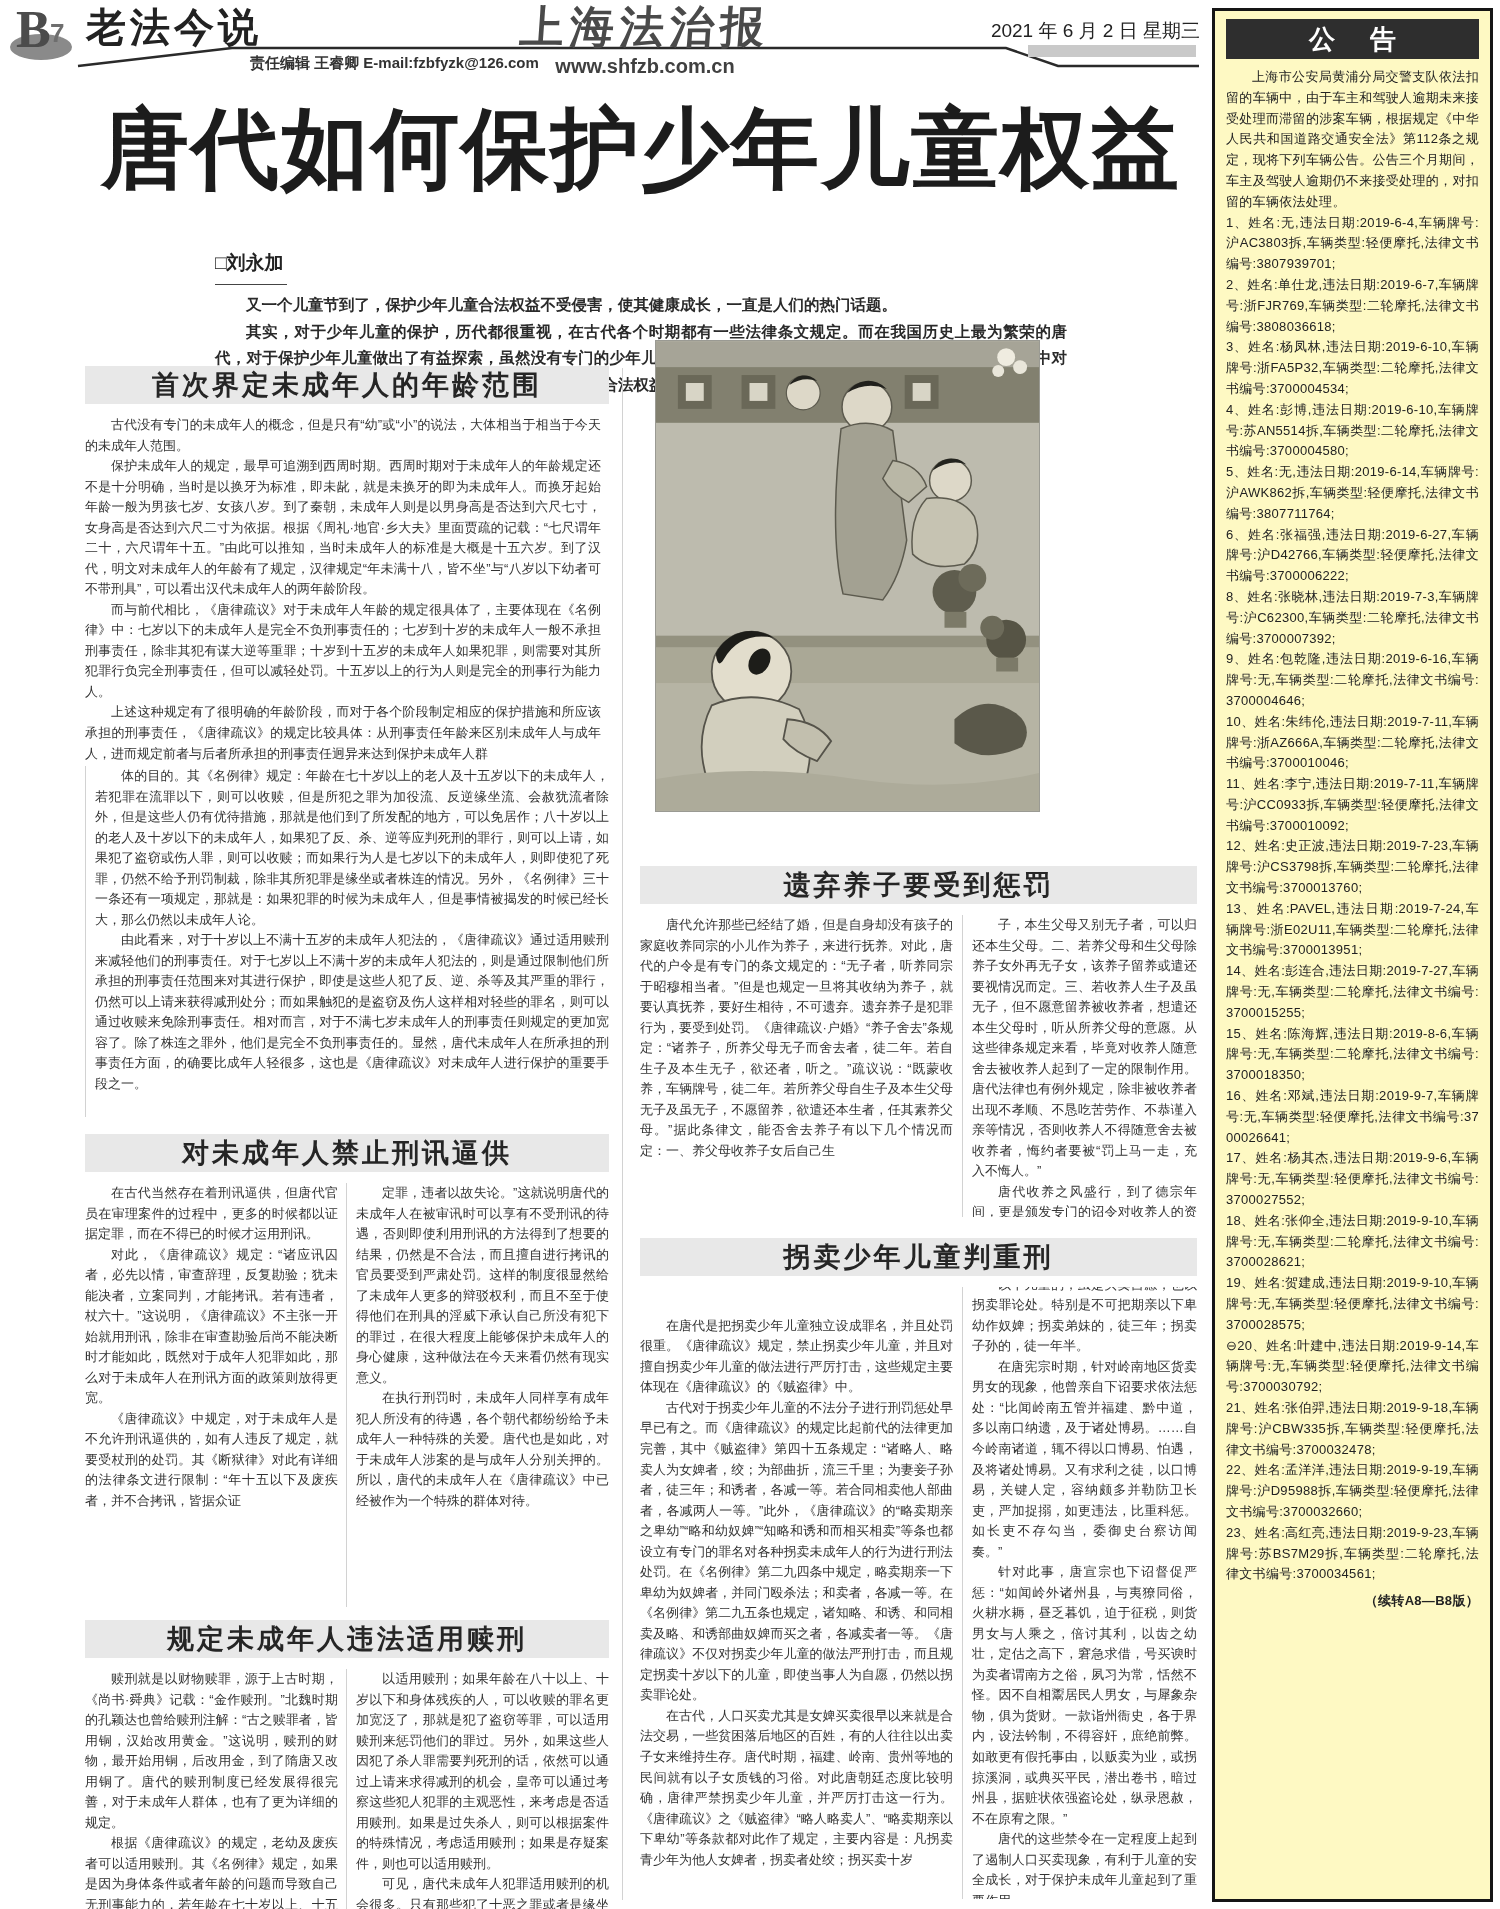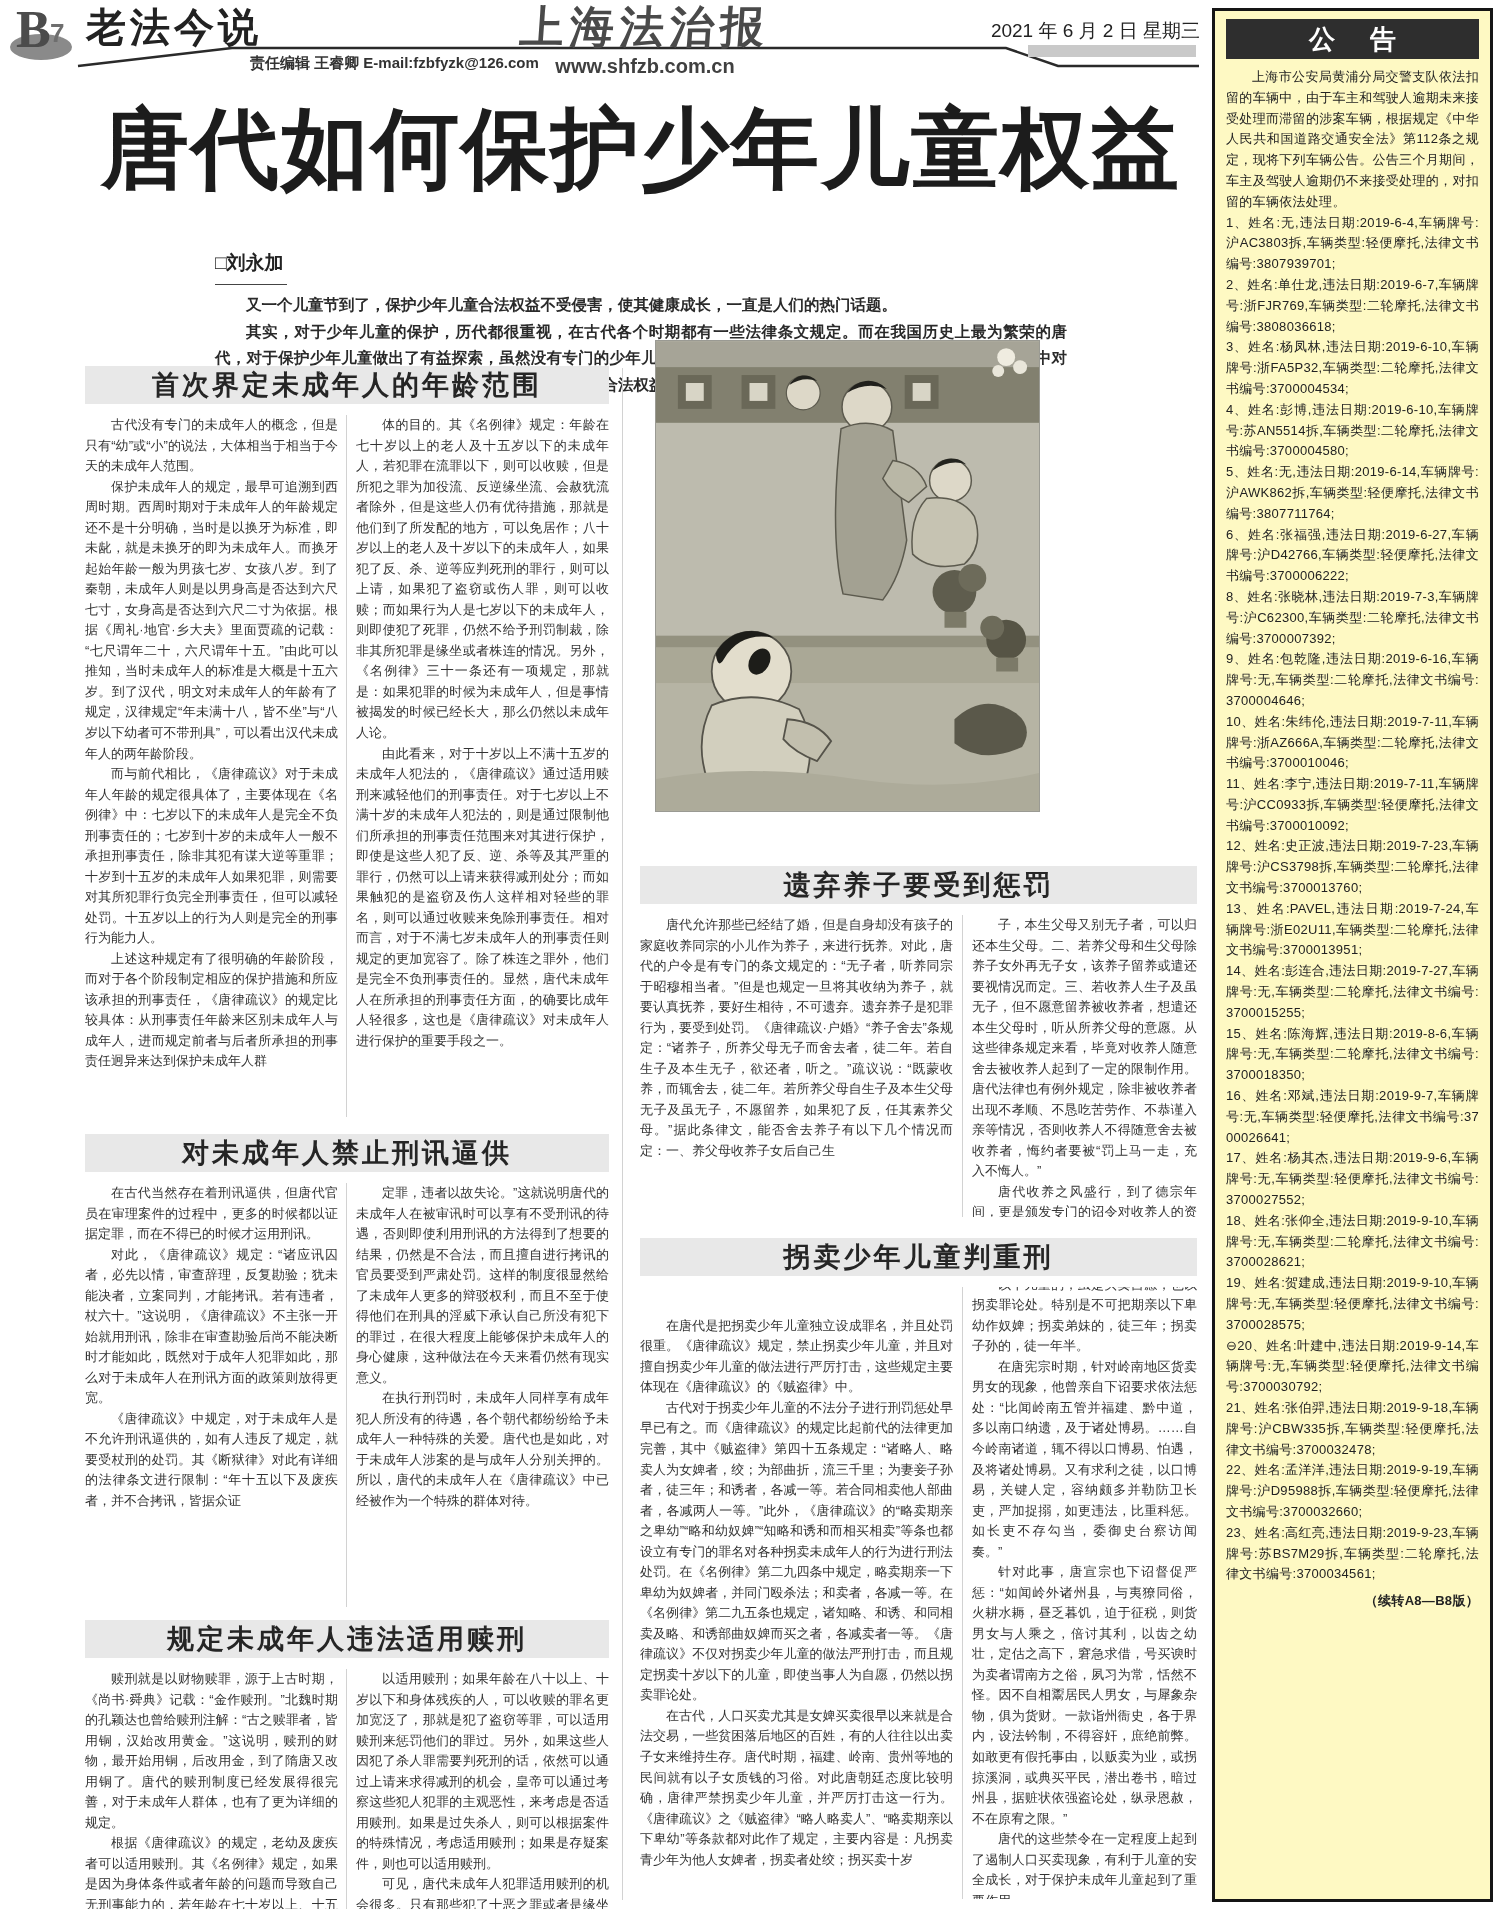--- a/index.html
+++ b/index.html
@@ -31,21 +31,21 @@
   .sect { position:absolute; }
   .sect-title { height:38px; line-height:38px; background:#e8e8e8; text-align:center; font-size:27px; font-weight:bold; letter-spacing:3px; color:#252525; }
   .cols { display:flex; margin-top:11px; overflow:hidden; }
   .col { overflow:hidden; font-size:13px; line-height:1.58; text-align:justify; color:#333; }
   .col p { text-indent:2em; }
   .col + .col { border-left:1px solid #d2d2d2; }
   .sect-left  { left:85px; width:524px; }
   .sect-left .col { flex:1; }
   .sect-left .col:first-child { padding-right:8px; }
   .sect-left .col + .col { padding-left:9px; }
-  #sect1 { top:366px; }  #sect1 .cols { height:702px; }
+  #sect1 { top:366px; }  #sect1 .cols { height:702px;flex-direction:column; }
   #sect2 { top:1134px; } #sect2 .cols { height:424px; }
   #sect3 { top:1620px; } #sect3 .cols { height:248px; }
   .sect-mid { left:640px; width:557px; }
   #sect4 { top:866px; }  #sect4 .cols { height:302px; }
   #sect5 { top:1238px; } #sect5 .cols { height:612px;align-items:center; }
   .sect-mid .colA { width:322px; padding-right:9px; }
   .sect-mid .colB { width:235px; padding-left:9px; }
   .vrule { position:absolute; left:622px; top:368px; width:1px; height:1532px; background:#d2d2d2; }
 
   
@@ -191,21 +191,21 @@
       <path d="M134 44 a17 17 0 0 1 28 -4 q-14 -5 -28 4 z" fill="#23231e" stroke="none"></path>
     </g>
 
     <path d="M0 440 q90 -16 200 0 q100 14 185 -6 l0 38 l-385 0 z" fill="#adab9a"></path>
   </svg>
 
   <section class="sect sect-mid" id="sect4">
     <div class="sect-title">遗弃养子要受到惩罚</div>
     <div class="cols">
       <div class="col colA">
-          <p>唐代允许那些已经结了婚，但是自身却没有孩子的家庭收养同宗的小儿作为养子，来进行抚养。对此，唐代的户令是有专门的条文规定的：“无子者，听养同宗于昭穆相当者。”但是也规定一旦将其收纳为养子，就要认真抚养，要好生相待，不可遗弃。遗弃养子是犯罪行为，要受到处罚。《唐律疏议·户婚》“养子舍去”条规定：“诸养子，所养父母无子而舍去者，徒二年。若自生子及本生无子，欲还者，听之。”疏议说：“既蒙收养，而辄舍去，徒二年。若所养父母自生子及本生父母无子及虽无子，不愿留养，如果犯了反，任其素养父母。”据此条律文，能否舍去养子有以下几个情况而定：一、养父母收养子女后自己生</p>
+          <p>唐代允许那些已经结了婚，但是自身却没有孩子的家庭收养同宗的小儿作为养子，来进行抚养。对此，唐代的户令是有专门的条文规定的：“无子者，听养同宗于昭穆相当者。”但是也规定一旦将其收纳为养子，就要认真抚养，要好生相待，不可遗弃。遗弃养子是犯罪行为，要受到处罚。《唐律疏议·户婚》“养子舍去”条规定：“诸养子，所养父母无子而舍去者，徒二年。若自生子及本生无子，欲还者，听之。”疏议说：“既蒙收养，车辆牌号，徒二年。若所养父母自生子及本生父母无子及虽无子，不愿留养，欲遣还本生者，任其素养父母。”据此条律文，能否舍去养子有以下几个情况而定：一、养父母收养子女后自己生</p>
         </div>
       <div class="col colB">
           <p>子，本生父母又别无子者，可以归还本生父母。二、若养父母和生父母除养子女外再无子女，该养子留养或遣还要视情况而定。三、若收养人生子及虽无子，但不愿意留养被收养者，想遣还本生父母时，听从所养父母的意愿。从这些律条规定来看，毕竟对收养人随意舍去被收养人起到了一定的限制作用。唐代法律也有例外规定，除非被收养者出现不孝顺、不恳吃苦劳作、不恭谨入亲等情况，否则收养人不得随意舍去被收养者，悔约者要被“罚上马一走，充入不悔人。”</p>
           <p>唐代收养之风盛行，到了德宗年间，更是颁发专门的诏令对收养人的资格与条件进行限制，可见唐代对养子这种制度的重视。</p>
         </div>
     </div>
   </section>
 
   <section class="sect sect-mid" id="sect5">
     <div class="sect-title">拐卖少年儿童判重刑</div>

